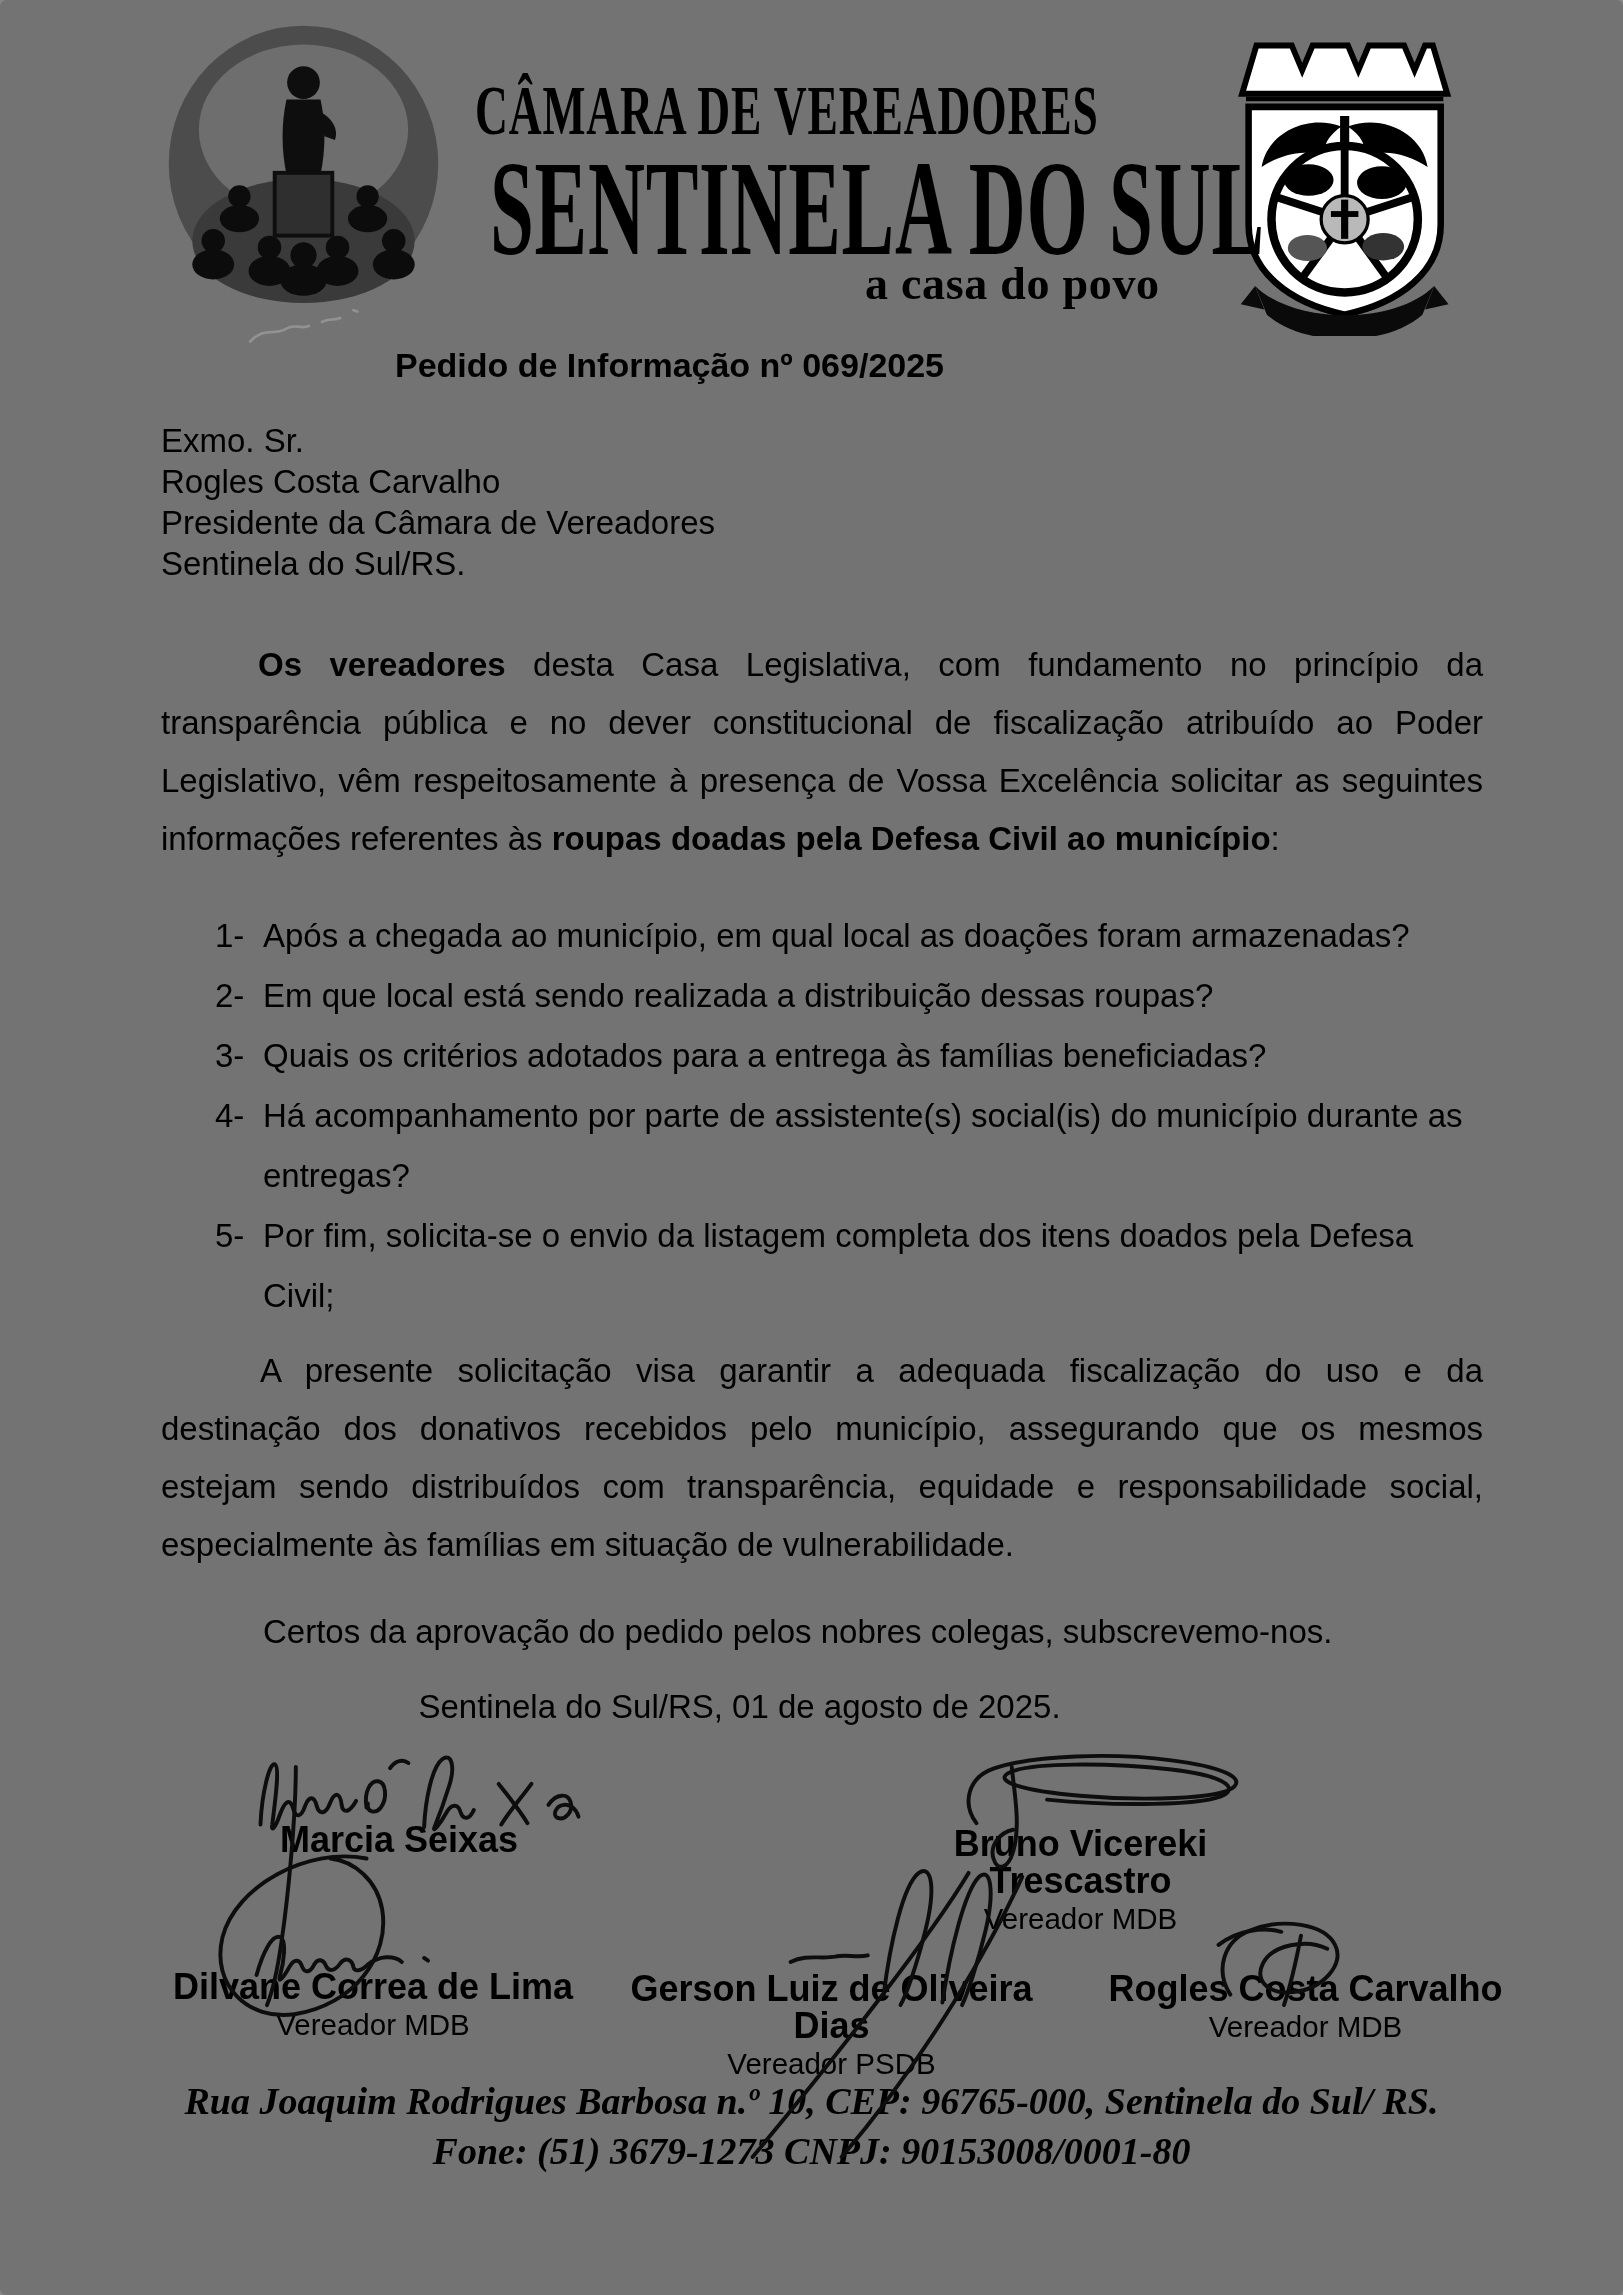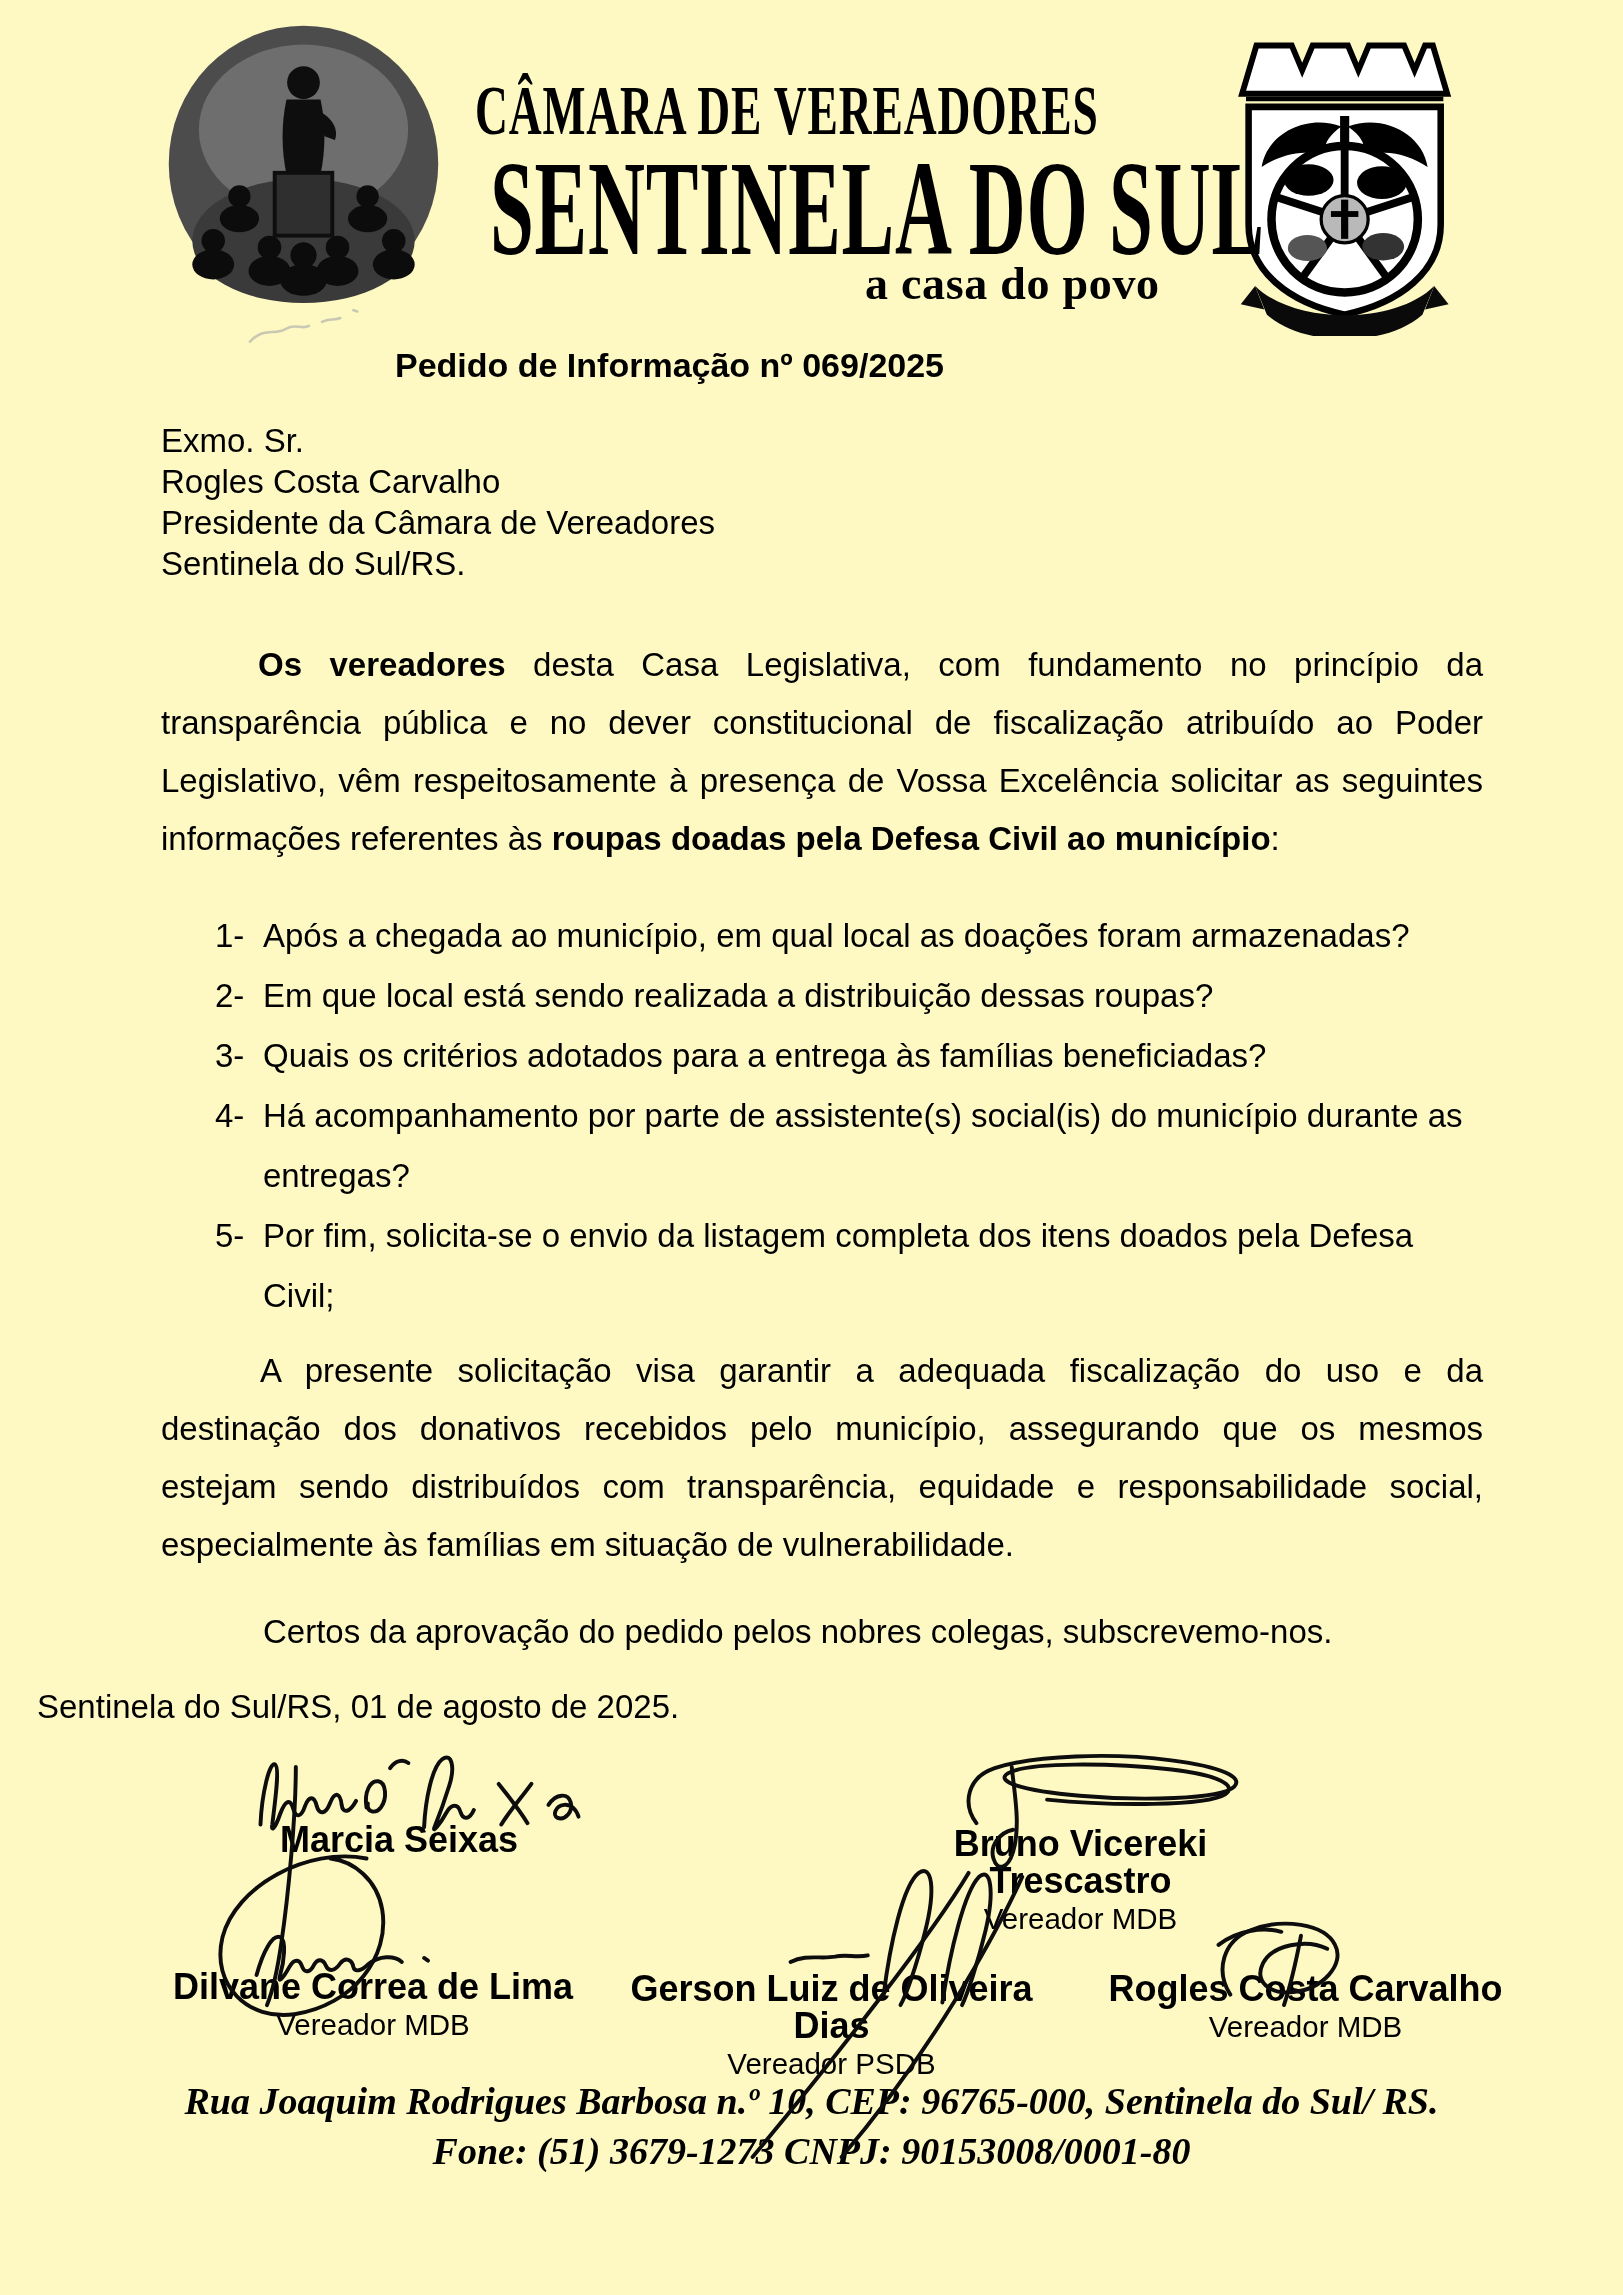--- a/index.html
+++ b/index.html
@@ -1,23 +1,24 @@
 <!DOCTYPE html>
 <html style="font-size:10.5px"><head>
 <meta charset="utf-8">
 <style>
   html,body{margin:0;padding:0;background:#888;}
   .page{
     position:relative;
     width:1623px;height:2295px;
     margin:0 auto;
-    background:#fef9c3;
+    background:#737373;
     font-family:"Liberation Sans", sans-serif;
     color:#000;
     overflow:hidden;
+    border-radius:6px;
   }
   
   .logo-oval{position:absolute;left:166px;top:25px;width:275px;height:278px;}
   .crest{position:absolute;left:1229px;top:27.5px;width:230px;height:308px;}
   .org-line1{
     position:absolute;left:475px;top:77px;
     font-family:"Liberation Serif",serif;font-weight:bold;
     font-size:69px;line-height:69px;white-space:nowrap;
     transform:scaleX(0.66);transform-origin:left top;letter-spacing:1.3px;
   }
@@ -51,21 +52,21 @@
   .req-list{position:absolute;left:215px;top:906px;width:1269px;font-size:33px;line-height:60px;}
   .li-row{display:flex;}
   .li-num{flex:none;width:48px;}
   .li-text{flex:1;}
   .closing{
     position:absolute;left:161px;top:1611px;width:1322px;
     font-size:33px;line-height:41px;text-indent:102px;white-space:nowrap;
   }
   .dateline{
     position:absolute;left:0;top:1687px;width:1442px;
-    text-indent:37px;font-size:33px;line-height:39px;
+    text-align:center;text-indent:37px;font-size:33px;line-height:39px;
   }
   
   .sig{position:absolute;text-align:center;}
   .sig .sig-name{font-weight:bold;font-size:36px;line-height:37px;}
   .sig .sig-role{font-size:29.5px;line-height:39px;}
   .sig.s-marcia{left:196px;top:1821px;width:406px;}
   .sig.s-bruno{left:871px;top:1825px;width:419px;}
   .sig.s-dilvane{left:170px;top:1968px;width:406px;}
   .sig.s-gerson{left:622px;top:1970px;width:419px;}
   .sig.s-rogles{left:1106px;top:1970px;width:399px;}

